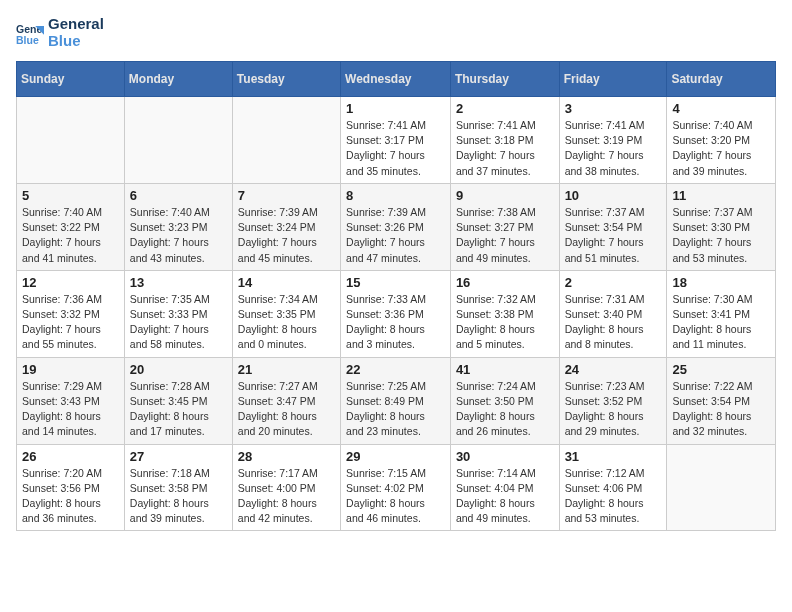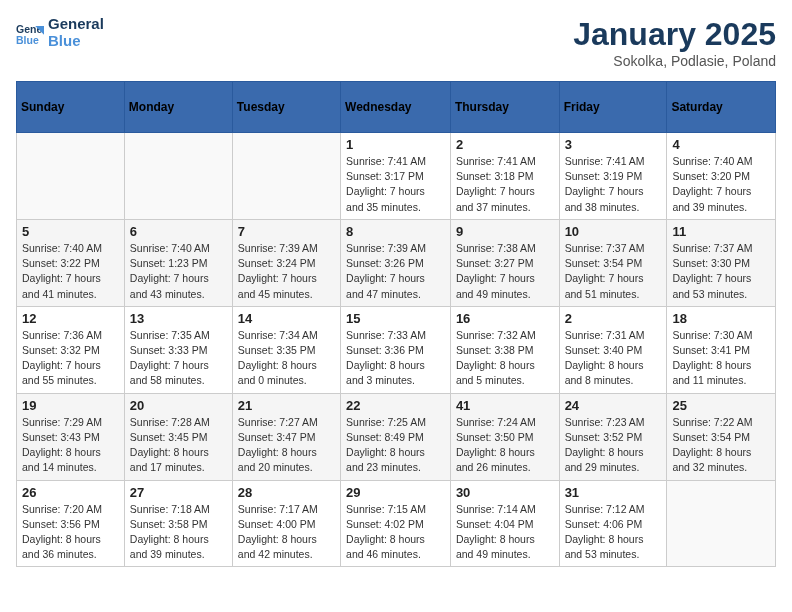--- a/index.html
+++ b/index.html
@@ -37,22 +37,22 @@
       font-size: 14px;
       color: #555;
     }
     table {
       width: 100%;
       border-collapse: collapse;
       font-size: 11px;
     }
     thead th {
       background: #3a6aad;
-      color: #000000;
-      padding: 18px 4px;
+      color: #e5e5e5;
+      padding: 10px 4px;
       text-align: left;
       font-size: 12px;
       font-weight: bold;
       border: 1px solid #2a5a9d;
     }
     tbody td {
       border: 1px solid #ccc;
       vertical-align: top;
       padding: 4px 5px;
       width: 113px;
@@ -85,24 +85,20 @@
     <svg class="logo-icon" viewBox="0 0 32 32">
       <text x="0" y="16" font-size="12" font-weight="bold" fill="#1a3a5c">General</text>
       <text x="0" y="28" font-size="12" font-weight="bold" fill="#4a90d9">Blue</text>
       <polygon points="22,8 32,8 32,18" fill="#4a90d9"></polygon>
     </svg>
     <div>
       <div style="font-size:15px;font-weight:bold;color:#1a3a5c;line-height:1.1;">General</div>
       <div style="font-size:15px;font-weight:bold;color:#4a90d9;line-height:1.1;">Blue</div>
     </div>
   </div>
-  <div class="title-area">
-    <div class="calendar-title">January 2025</div>
-    <div class="calendar-subtitle">Sokolka, Podlasie, Poland</div>
-  </div>
 </div>
 
 <table>
   <thead>
     <tr>
     <th>Sunday</th>
         <th>Monday</th>
         <th>Tuesday</th>
         <th>Wednesday</th>
         <th>Thursday</th>
@@ -143,21 +139,21 @@
       <tr>
         <td>
           <div class="day-number">5</div>
           <div class="day-info">Sunrise: 7:40 AM
 Sunset: 3:22 PM
 Daylight: 7 hours and 41 minutes.</div>
         </td>
         <td>
           <div class="day-number">6</div>
           <div class="day-info">Sunrise: 7:40 AM
-Sunset: 1:23 PM
+Sunset: 3:23 PM
 Daylight: 7 hours and 43 minutes.</div>
         </td>
         <td>
           <div class="day-number">7</div>
           <div class="day-info">Sunrise: 7:39 AM
 Sunset: 3:24 PM
 Daylight: 7 hours and 45 minutes.</div>
         </td>
         <td>
           <div class="day-number">8</div>

